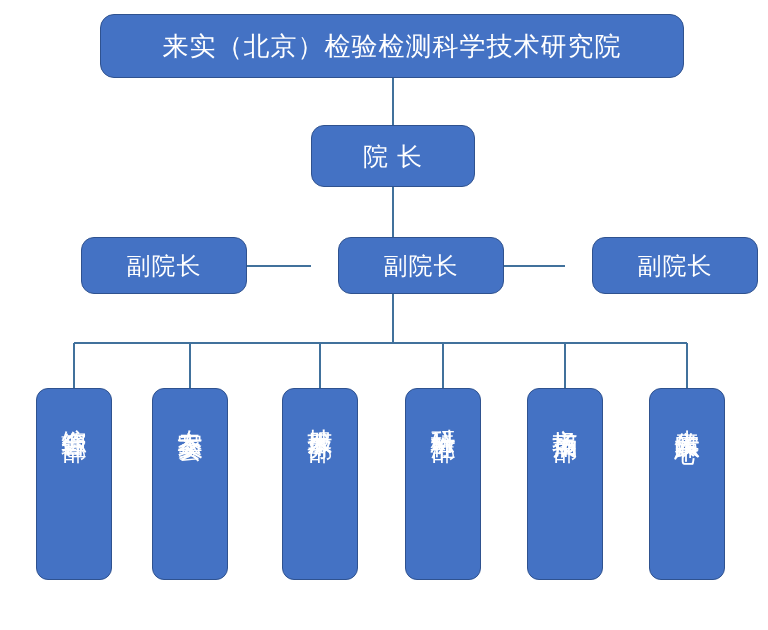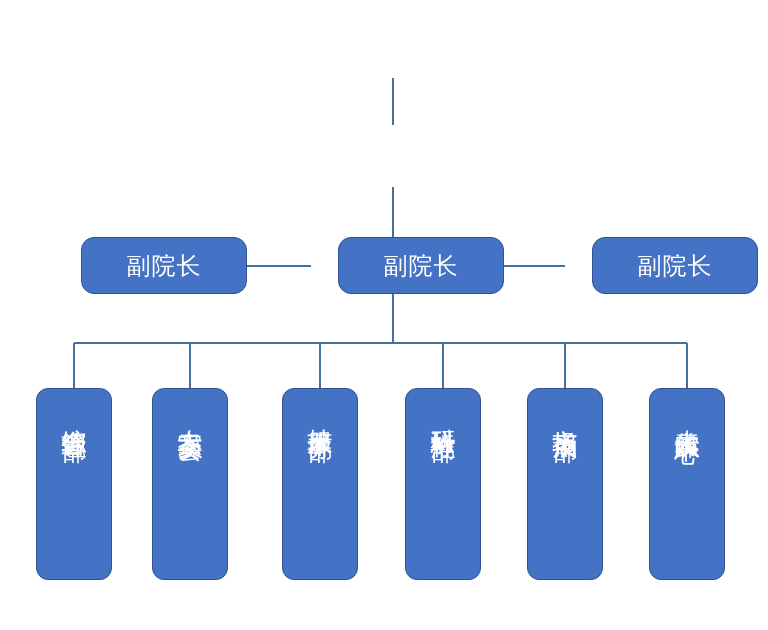--- a/index.html
+++ b/index.html
@@ -130,21 +130,27 @@
 
       <line x1="74" y1="343" x2="74" y2="389"></line>
       <line x1="190" y1="343" x2="190" y2="389"></line>
       <line x1="320" y1="343" x2="320" y2="389"></line>
       <line x1="443" y1="343" x2="443" y2="389"></line>
       <line x1="565" y1="343" x2="565" y2="389"></line>
       <line x1="687" y1="343" x2="687" y2="389"></line>
     </g>
   </svg>
 
+  <div class="node node-root">
+    <span class="node-label">来实（北京）检验检测科学技术研究院</span>
+  </div>
 
+  <div class="node node-director">
+    <span class="node-label">院 长</span>
+  </div>
 
   <div class="node node-deputy deputy-left">
     <span class="node-label">副院长</span>
   </div>
   <div class="node node-deputy deputy-center">
     <span class="node-label">副院长</span>
   </div>
   <div class="node node-deputy deputy-right">
     <span class="node-label">副院长</span>
   </div>

